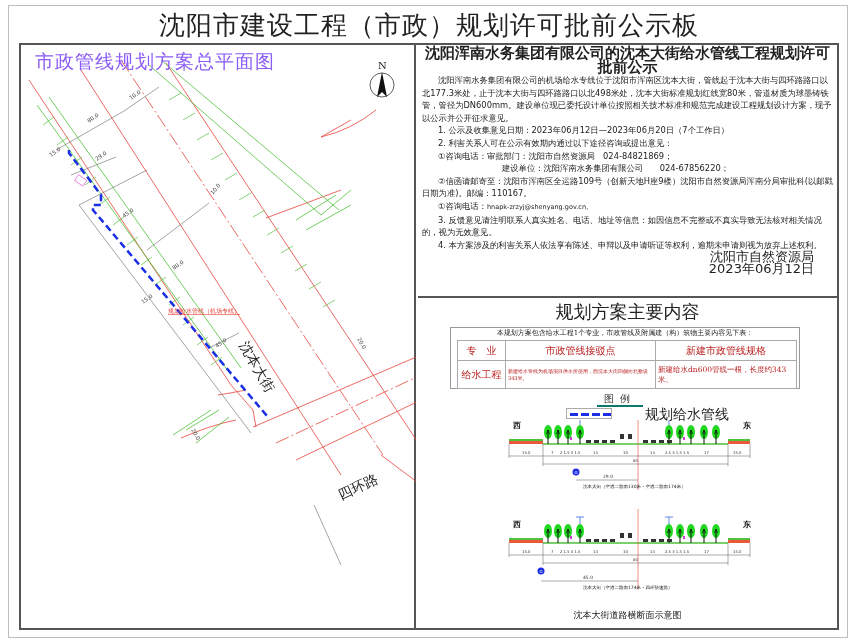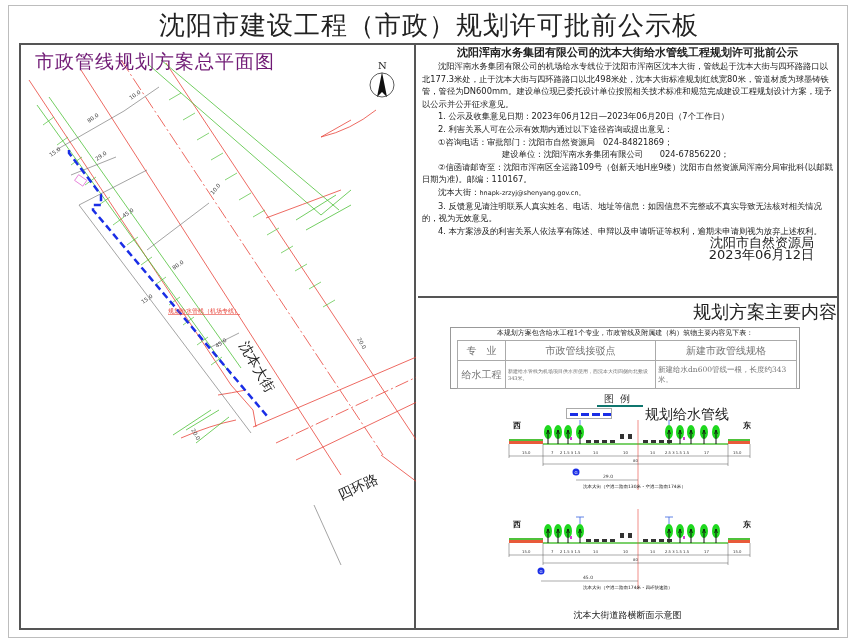--- a/index.html
+++ b/index.html
@@ -19,54 +19,54 @@
     position: absolute; left: 10px; top: 37px; width: 820px; height: 587px;
     border: 2px solid #555; background: #fff;
   }
   .left-pane {
     position: absolute; left: 0; top: 0; width: 395px; height: 583px;
     border-right: 2px solid #555;
   }
   .left-title {
     position: absolute; left: 14px; top: 4px;
     font-family: "DejaVu Serif", "Liberation Serif", serif;
-    font-size: 19px; color: #701a75; letter-spacing: 1px;
+    font-size: 19px; color: #8b5cf6; letter-spacing: 1px;
   }
   .map-svg { position: absolute; left: 0; top: 0; }
 
   .right-pane { position: absolute; left: 397px; top: 0; width: 419px; height: 583px; }
   .notice {
     position: absolute; left: 0; top: 0; width: 419px; height: 253px;
     border-bottom: 2px solid #555;
   }
   .notice-heading {
     text-align: center; font-family: "DejaVu Serif", "Liberation Serif", serif;
     font-size: 19px; color: #222; line-height: 22px; margin-top: 2px;
   }
   .notice-subtitle {
-    text-align: center; font-size: 11px; font-weight: bold; color: #222; line-height: 14px; margin-top: 1px;
+    text-align: center; font-size: 15px; font-weight: bold; color: #222; line-height: 14px; margin-top: 1px;
   }
   .notice-body { padding: 0 3px 0 4px; font-size: 8.3px; line-height: 12.6px; color: #222; }
   .notice-body p { margin: 0; }
   .indent1 { text-indent: 16px; }
   .indent-line { padding-left: 16px; }
   .indent-deep { padding-left: 80px; }
   .signoff { text-align: right; padding-right: 20px; font-size: 13px; line-height: 12px; }
 
   .plan { position: absolute; left: 0; top: 255px; width: 419px; height: 328px; }
   .plan-heading {
-    text-align: right; font-family: "DejaVu Serif", "Liberation Serif", serif;
+    text-align: center; font-family: "DejaVu Serif", "Liberation Serif", serif;
     font-size: 18px; color: #222; line-height: 22px; margin-top: 1px;
   }
   .plan-table-wrap {
     position: absolute; left: 32px; top: 27px; width: 350px; height: 62px;
     border: 1px solid #999; background: #fff;
   }
   .plan-intro { font-family: "DejaVu Serif", "Liberation Serif", serif; font-size: 7px; text-align: center; line-height: 11px; color: #222; }
-  table.plan-table { position: absolute; left: 6px; top: 12px; width: 340px; border-collapse: collapse; font-family: "DejaVu Serif", "Liberation Serif", serif; color: #737373; }
+  table.plan-table { position: absolute; left: 6px; top: 12px; width: 340px; border-collapse: collapse; font-family: "DejaVu Serif", "Liberation Serif", serif; color: #b91c1c; }
   table.plan-table td { border: 1px solid #aaa; vertical-align: middle; }
   .th-cell { font-size: 10px; height: 20px; text-align: center; }
   .td-major { font-size: 10px; text-align: center; height: 28px; }
   .td-small { font-size: 5px; line-height: 7px; padding: 1px 2px; }
   .td-spec { font-size: 7.5px; line-height: 10px; padding: 1px 2px; margin-top: 48px; }
 
   .legend-title {
     position: absolute; left: 179px; top: 93px; width: 46px; text-align: center;
     font-family: "DejaVu Serif", "Liberation Serif", serif; font-size: 10px; color: #333;
     border-bottom: 2px solid #0f766e; line-height: 12px; letter-spacing: 6px;
@@ -203,21 +203,21 @@
     <div class="right-pane">
       <div class="notice">
         <div class="notice-subtitle">沈阳浑南水务集团有限公司的沈本大街给水管线工程规划许可批前公示</div>
         <div class="notice-body">
           <p class="indent1">沈阳浑南水务集团有限公司的机场给水专线位于沈阳市浑南区沈本大街，管线起于沈本大街与四环路路口以北177.3米处，止于沈本大街与四环路路口以北498米处，沈本大街标准规划红线宽80米，管道材质为球墨铸铁管，管径为DN600mm。建设单位现已委托设计单位按照相关技术标准和规范完成建设工程规划设计方案，现予以公示并公开征求意见。</p>
           <p class="indent-line">1. 公示及收集意见日期：2023年06月12日—2023年06月20日（7个工作日）</p>
           <p class="indent-line">2. 利害关系人可在公示有效期内通过以下途径咨询或提出意见：</p>
           <p class="indent-line">①咨询电话：审批部门：沈阳市自然资源局　024-84821869；</p>
           <p class="indent-deep">建设单位：沈阳浑南水务集团有限公司　　024-67856220；</p>
           <p class="indent1">②信函请邮寄至：沈阳市浑南区全运路109号（创新天地H座9楼）沈阳市自然资源局浑南分局审批科(以邮戳日期为准)。邮编：110167。</p>
-          <p class="indent-line"><span>沈本大街：</span><span style="font-size:6.5px">hnapk-zrzyj@shenyang.gov.cn。</span></p>
+          <p class="indent-line"><span>①咨询电话：</span><span style="font-size:6.5px">hnapk-zrzyj@shenyang.gov.cn。</span></p>
           <p class="indent1">3. 反馈意见请注明联系人真实姓名、电话、地址等信息：如因信息不完整或不真实导致无法核对相关情况的，视为无效意见。</p>
           <p class="indent1">4. 本方案涉及的利害关系人依法享有陈述、申辩以及申请听证等权利，逾期未申请则视为放弃上述权利。</p>
           <p class="signoff">沈阳市自然资源局</p>
           <p class="signoff">2023年06月12日</p>
         </div>
       </div>
 
       <div class="plan">
         <div class="plan-heading">规划方案主要内容</div>
         <div class="plan-table-wrap">

